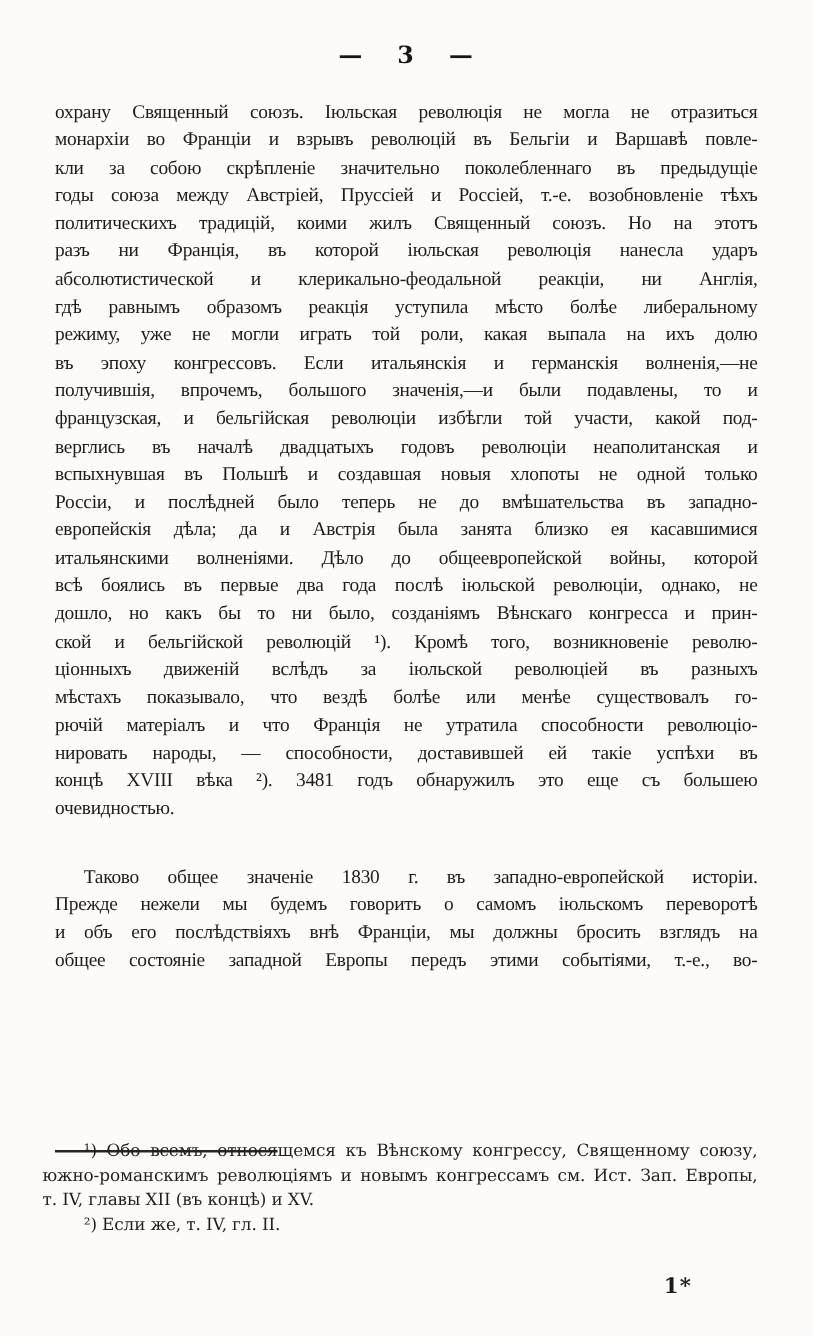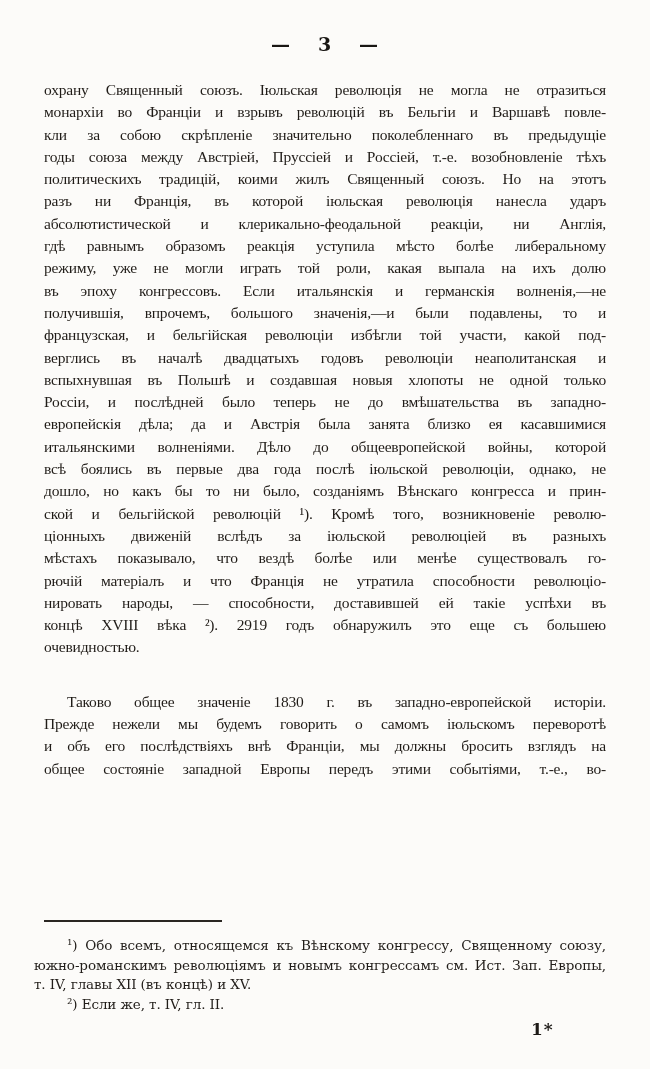--- a/index.html
+++ b/index.html
@@ -42,21 +42,21 @@
   .bline.pend { text-align-last: left; }
   .bline.indent { padding-left: 23px; margin-top: 32px; }
   .footnote-divider {
     position: absolute;
     left: 44px; top: 920px;
     width: 178px; height: 0;
     border-top: 2px solid #2a2622;
   }
   .footnotes {
     position: absolute;
-    left: 34px; top: 936px; width: 572px;
+    left: 34px; top: 912px; width: 572px;
     font-size: 13.5px;
     line-height: 19.6px;
     letter-spacing: -0.1px;
     color: #211d19;
   }
   .fline {
     text-align: justify;
     text-align-last: justify;
   }
   .fline.pend { text-align-last: left; }
@@ -98,21 +98,21 @@
       <div class="bline">Россіи, и послѣдней было теперь не до вмѣшательства въ западно-</div>
       <div class="bline">европейскія дѣла; да и Австрія была занята близко ея касавшимися</div>
       <div class="bline">итальянскими волненіями. Дѣло до общеевропейской войны, которой</div>
       <div class="bline">всѣ боялись въ первые два года послѣ іюльской революціи, однако, не</div>
       <div class="bline">дошло, но какъ бы то ни было, созданіямъ Вѣнскаго конгресса и прин-</div>
       <div class="bline">ской и бельгійской революцій ¹). Кромѣ того, возникновеніе револю-</div>
       <div class="bline">ціонныхъ движеній вслѣдъ за іюльской революціей въ разныхъ</div>
       <div class="bline">мѣстахъ показывало, что вездѣ болѣе или менѣе существовалъ го-</div>
       <div class="bline">рючій матеріалъ и что Франція не утратила способности революціо-</div>
       <div class="bline">нировать народы, — способности, доставившей ей такіе успѣхи въ</div>
-      <div class="bline">концѣ XVIII вѣка ²). 2919 годъ обнаружилъ это еще съ большею</div>
+      <div class="bline">концѣ XVIII вѣка ²). 3481 годъ обнаружилъ это еще съ большею</div>
       <div class="bline pend">очевидностью.</div>
     </div>
     <div class="paragraph">
       <div class="bline indent">Таково общее значеніе 1830 г. въ западно-европейской исторіи.</div>
       <div class="bline">Прежде нежели мы будемъ говорить о самомъ іюльскомъ переворотѣ</div>
       <div class="bline">и объ его послѣдствіяхъ внѣ Франціи, мы должны бросить взглядъ на</div>
       <div class="bline">общее состояніе западной Европы передъ этими событіями, т.-е., во-</div>
 
     </div>
   </div>

